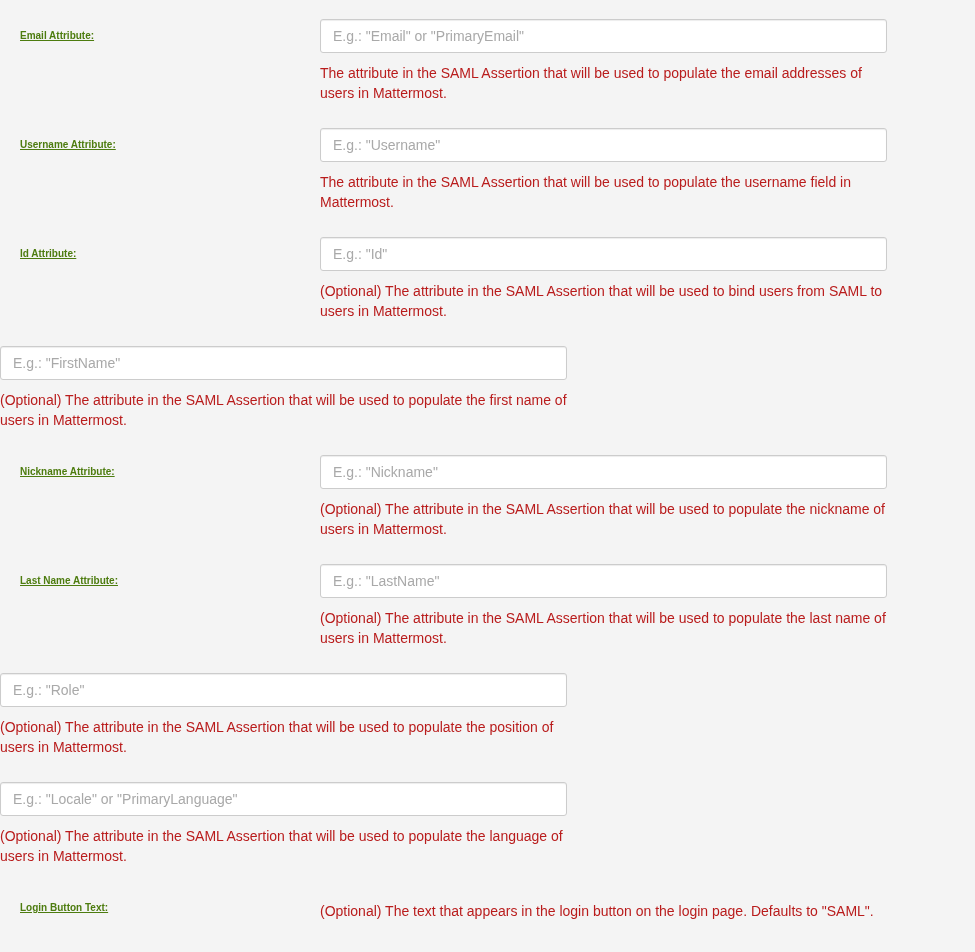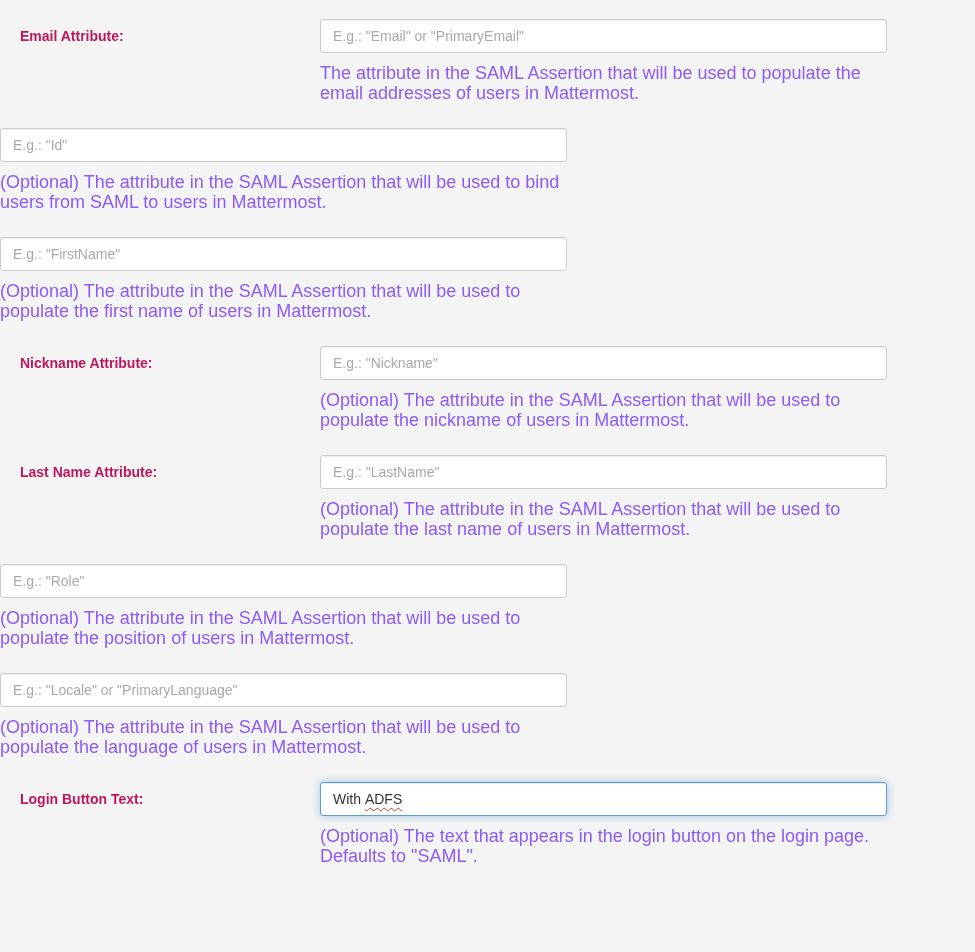--- a/index.html
+++ b/index.html
@@ -22,23 +22,24 @@
     margin-bottom: 25px;
   }
   .label-col {
     width: 320px;
     flex: 0 0 320px;
     padding-left: 20px;
     padding-top: 7px;
   }
   .control-label {
     font-weight: bold;
-    color: #be185d;
-    font-size: 14px;
+    color: #4d7c0f;
+    font-size: 10px;
     line-height: 20px;
+    text-decoration: underline;
   }
   .control-col {
     width: 567px;
     flex: 0 0 567px;
   }
   .form-control {
     display: block;
     width: 100%;
     height: 34px;
     padding: 6px 12px;
@@ -65,42 +66,54 @@
   }
   .misspelled {
     text-decoration-line: underline;
     text-decoration-style: wavy;
     text-decoration-color: #cc3333;
     text-decoration-thickness: 1px;
     text-underline-offset: 3px;
   }
   .help-text {
     margin-top: 10px;
-    color: #8b5cf6;
-    font-size: 18px;
+    color: #b91c1c;
+    font-size: 14px;
     line-height: 20px;
   }
 </style>
 </head>
 <body>
 
 <div class="settings-form">
 
   <div class="form-group">
     <div class="label-col">
       <label class="control-label">Email Attribute:</label>
     </div>
     <div class="control-col">
       <input type="text" class="form-control" placeholder="E.g.: &quot;Email&quot; or &quot;PrimaryEmail&quot;" style="">
       <div class="help-text">The attribute in the SAML Assertion that will be used to populate the email addresses of users in Mattermost.</div>
     </div>
   </div>
 
+  <div class="form-group">
+    <div class="label-col">
+      <label class="control-label">Username Attribute:</label>
+    </div>
+    <div class="control-col">
+      <input type="text" class="form-control" placeholder="E.g.: &quot;Username&quot;" style="">
+      <div class="help-text">The attribute in the SAML Assertion that will be used to populate the username field in Mattermost.</div>
+    </div>
+  </div>
 
   <div class="form-group">
+    <div class="label-col">
+      <label class="control-label">Id Attribute:</label>
+    </div>
     <div class="control-col">
       <input type="text" class="form-control" placeholder="E.g.: &quot;Id&quot;" style="">
       <div class="help-text">(Optional) The attribute in the SAML Assertion that will be used to bind users from SAML to users in Mattermost.</div>
     </div>
   </div>
 
   <div class="form-group">
     <div class="control-col">
       <input type="text" class="form-control" placeholder="E.g.: &quot;FirstName&quot;" style="">
       <div class="help-text">(Optional) The attribute in the SAML Assertion that will be used to populate the first name of users in Mattermost.</div>
@@ -139,18 +152,17 @@
       <input type="text" class="form-control" placeholder="E.g.: &quot;Locale&quot; or &quot;PrimaryLanguage&quot;" style="">
       <div class="help-text">(Optional) The attribute in the SAML Assertion that will be used to populate the language of users in Mattermost.</div>
     </div>
   </div>
 
   <div class="form-group">
     <div class="label-col">
       <label class="control-label">Login Button Text:</label>
     </div>
     <div class="control-col">
-      <div class="form-control focused"><span>With </span><span class="misspelled">ADFS</span></div>
       <div class="help-text">(Optional) The text that appears in the login button on the login page. Defaults to "SAML".</div>
     </div>
   </div>
 
 </div>
 
 </body></html>

